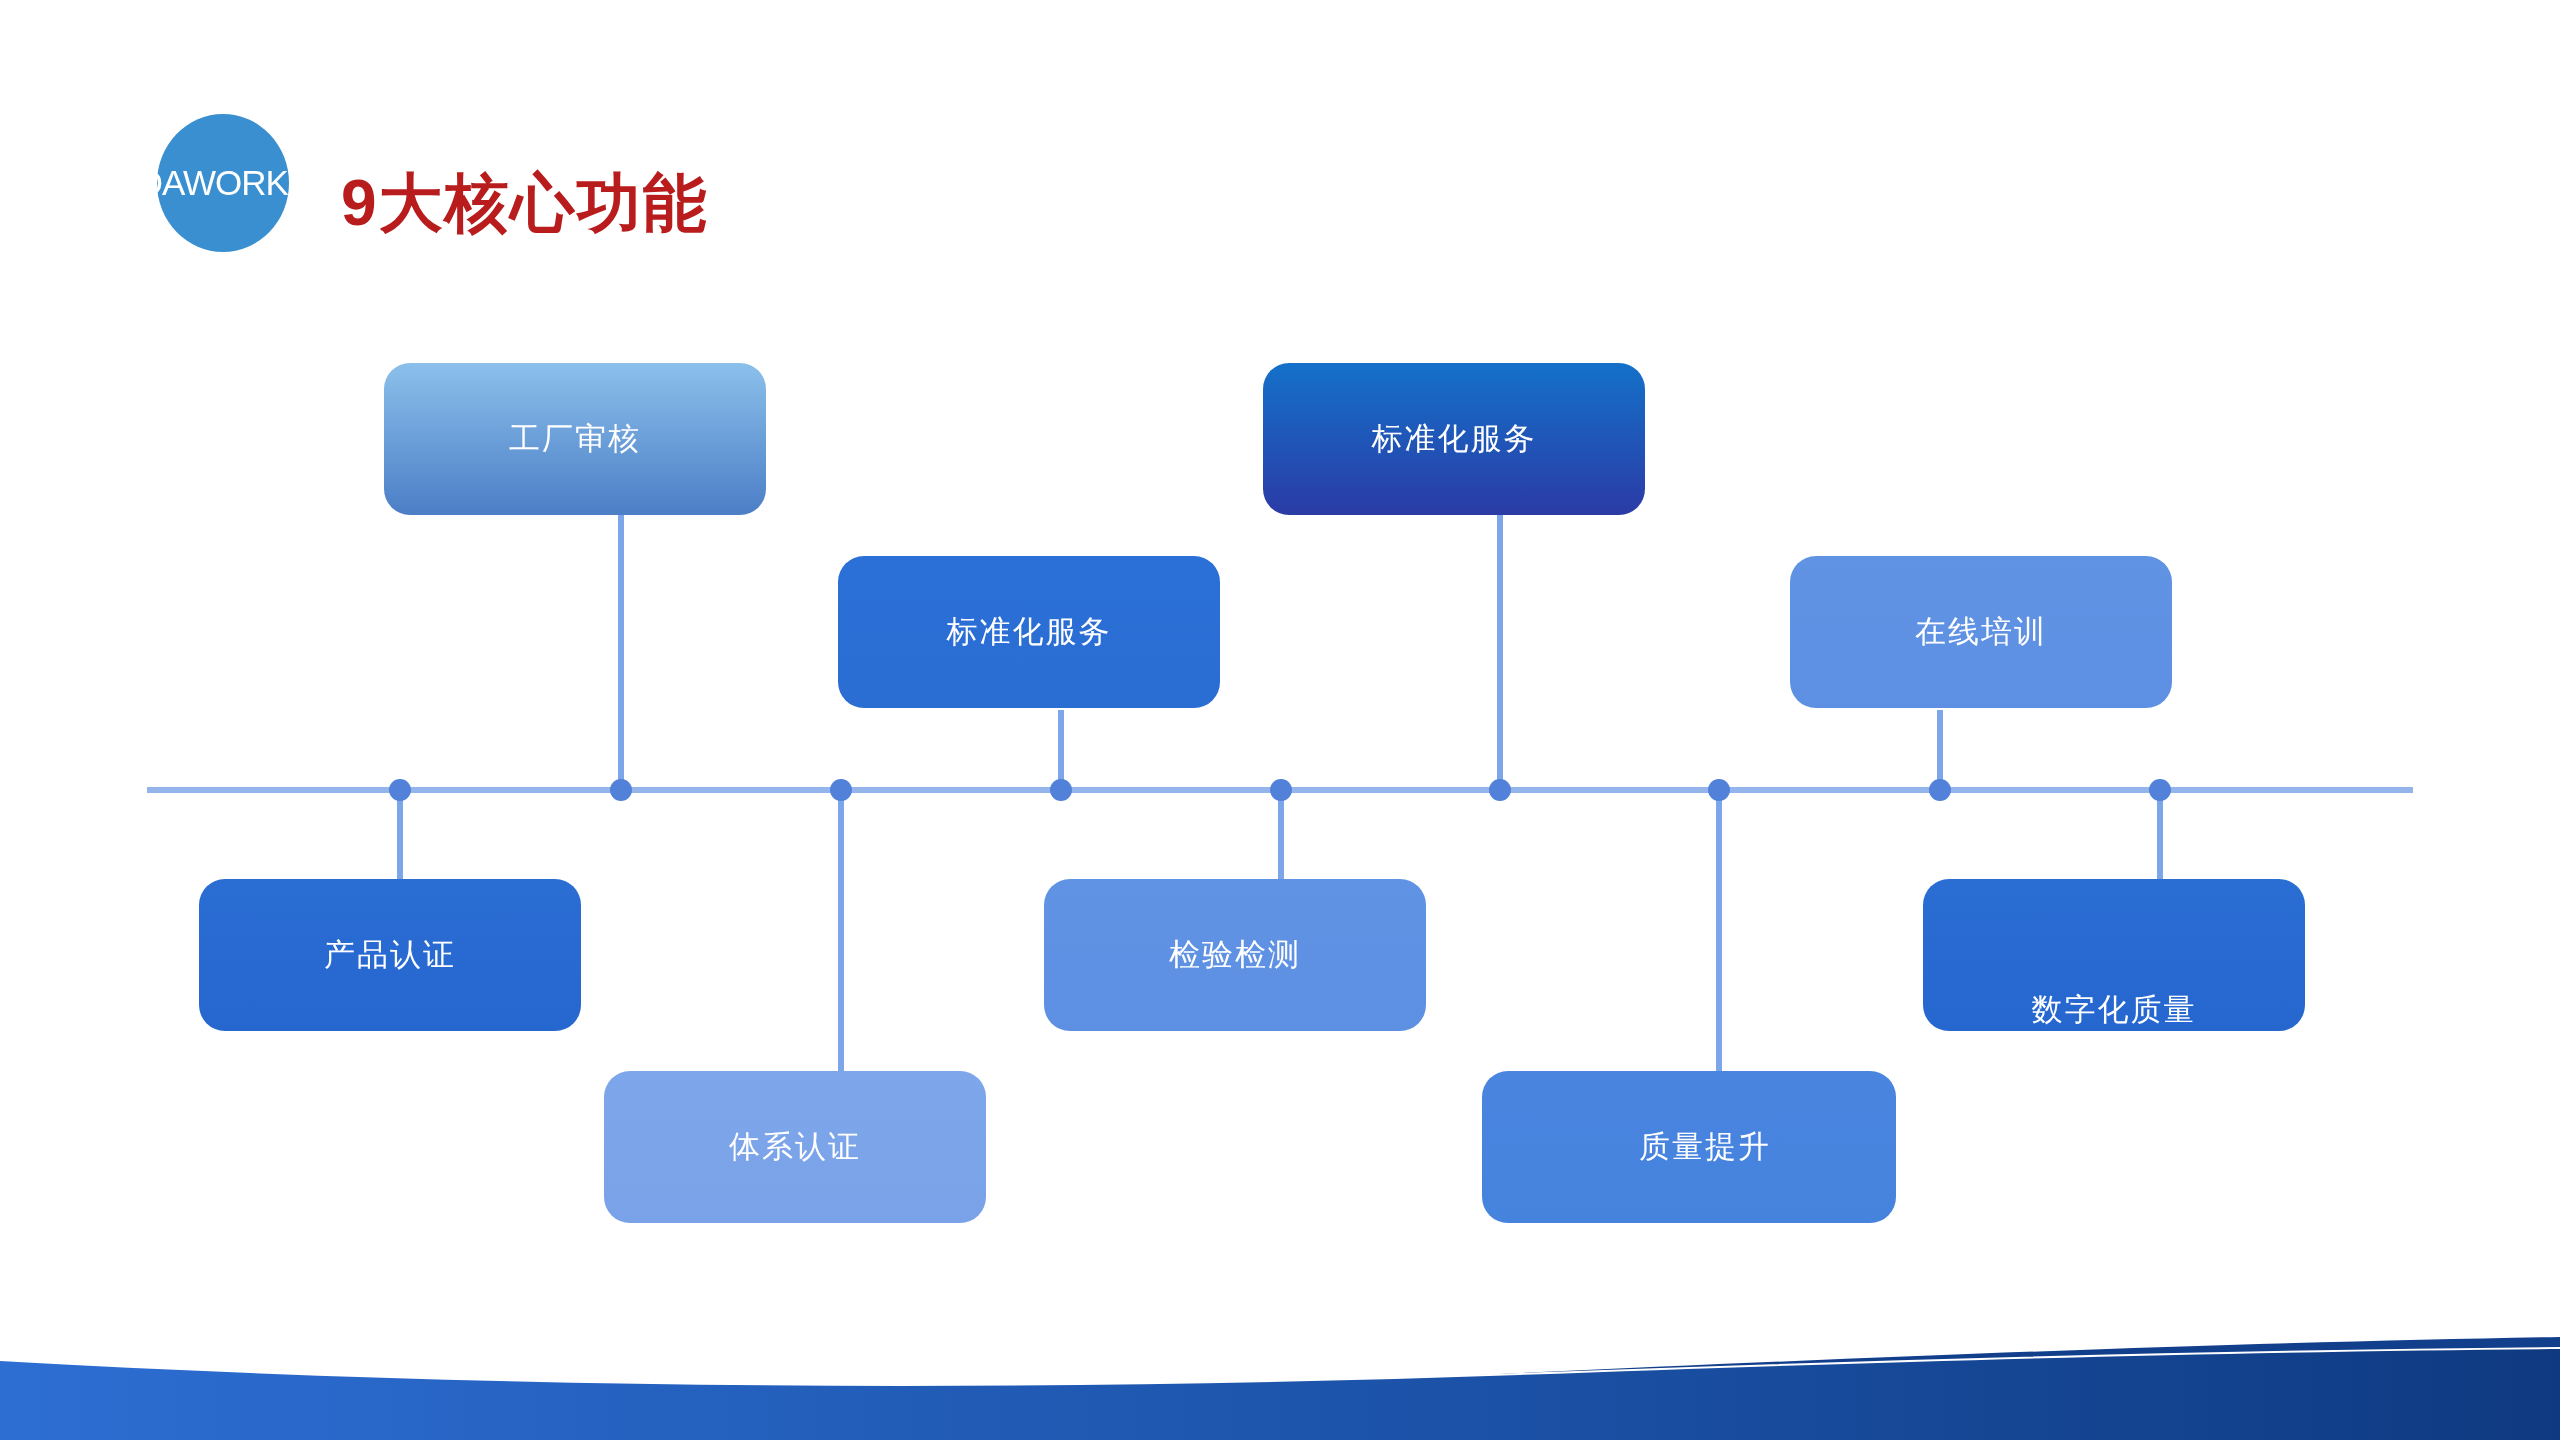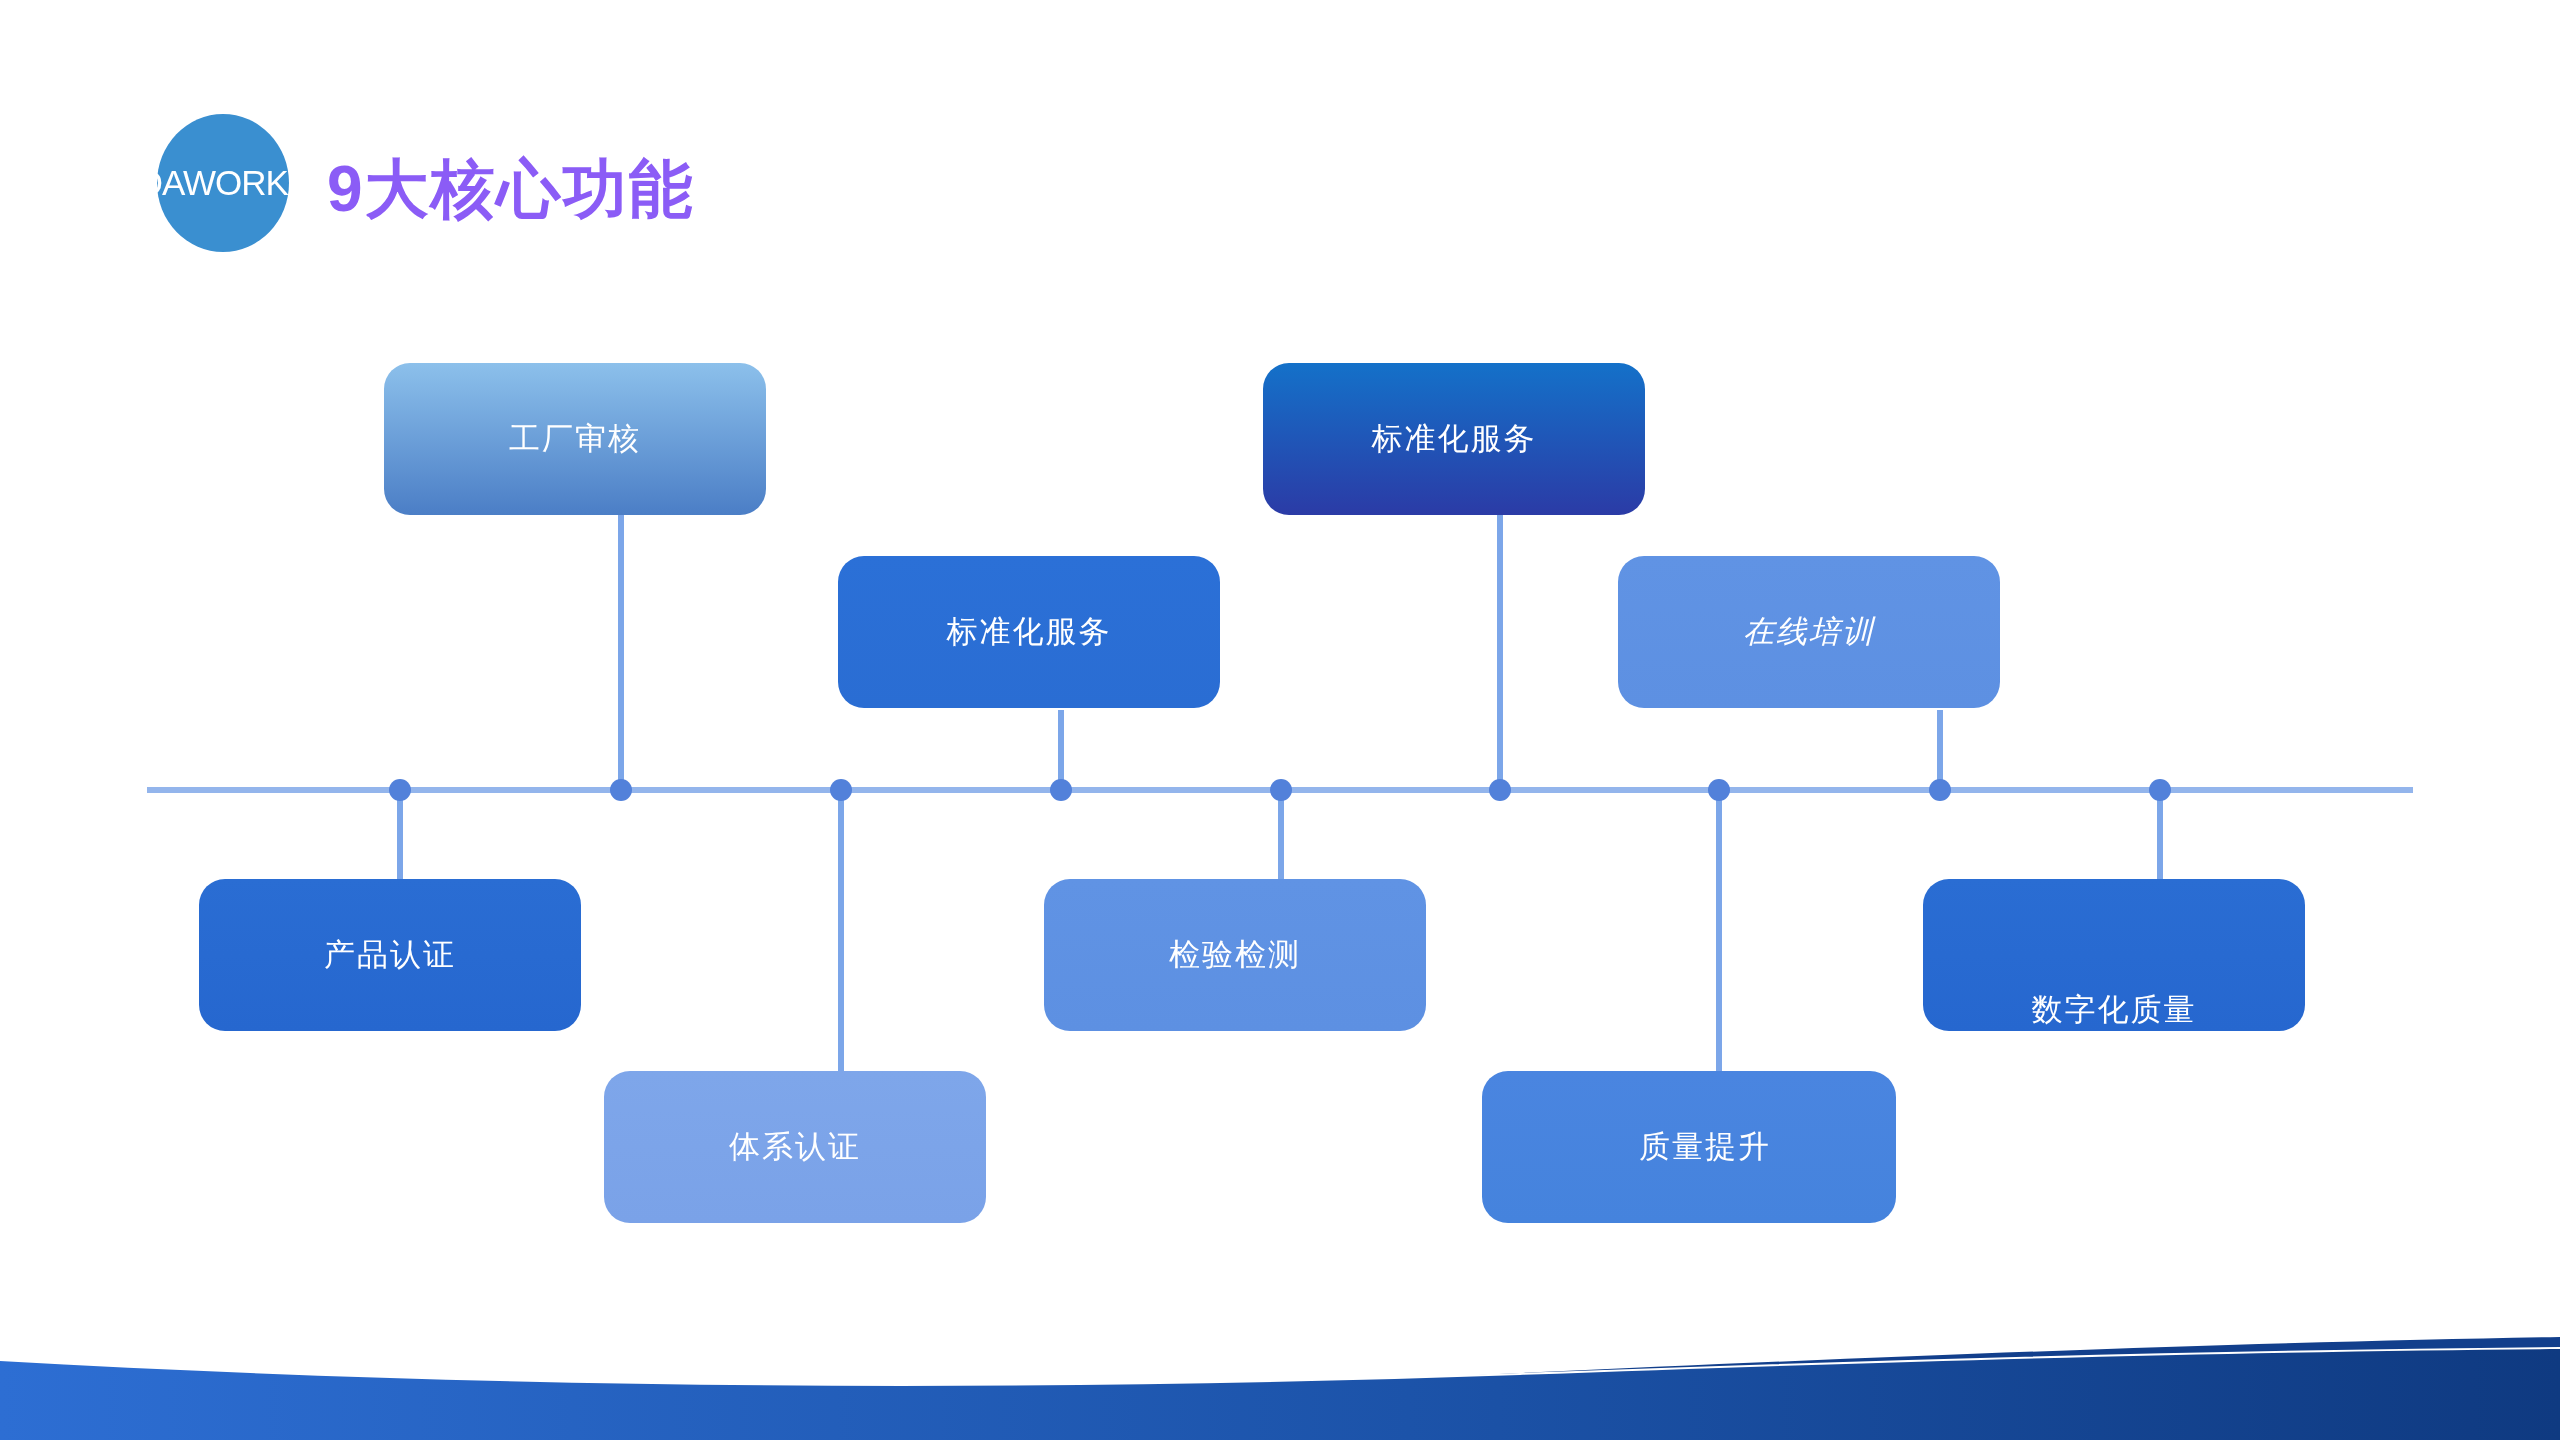--- a/index.html
+++ b/index.html
@@ -33,24 +33,24 @@
     font-weight: normal;
     font-size: 35px;
     letter-spacing: -1px;
     white-space: nowrap;
     text-align: right;
   }
   .page-title {
     position: absolute;
     left: 327px;
     top: 146px;
-    margin: 0;
+    margin: 14px;
     font-size: 64px;
     font-weight: bold;
-    color: #8b5cf6;
+    color: #b91c1c;
     letter-spacing: 2px;
   }
 
   
   .connector-svg {
     position: absolute;
     left: 0;
     top: 0;
     width: 2560px;
     height: 1440px;
@@ -69,21 +69,21 @@
     z-index: 2;
   }
   .node-label {
     color: #ffffff;
     font-size: 31px;
     letter-spacing: 2px;
   }
   .n-factory-audit       { left: 384px;  top: 363px; }
   .n-metrology           { left: 1263px; top: 363px; }
   .n-standardization     { left: 824px;  top: 556px; }
-  .n-online-training     { left: 1618px; top: 556px; font-style: italic; }
+  .n-online-training     { left: 1790px; top: 556px; }
   .n-product-cert        { left: 163px;  top: 879px; }
   .n-inspection          { left: 1044px; top: 879px; }
   .n-digital-quality     { left: 1923px; top: 879px; }
   .n-system-cert         { left: 604px;  top: 1071px; }
   .n-quality-improvement { left: 1482px; top: 1071px; padding-left: 32px; }
 
   
   .wave-svg {
     position: absolute;
     left: 0;

